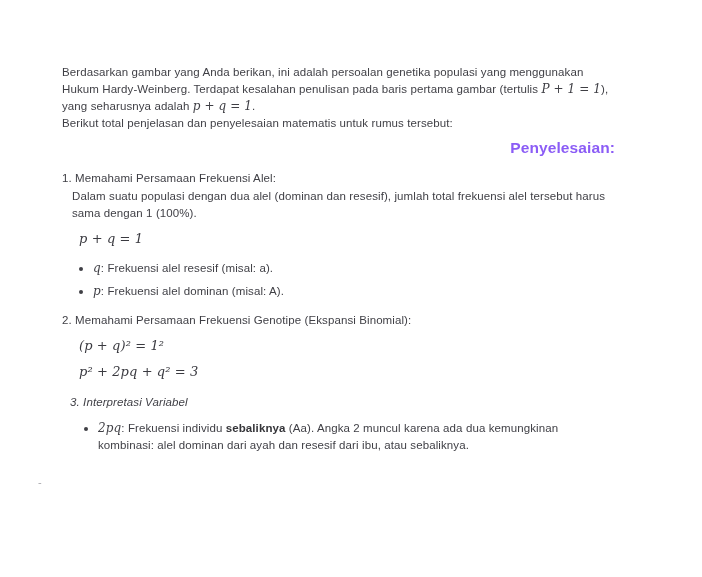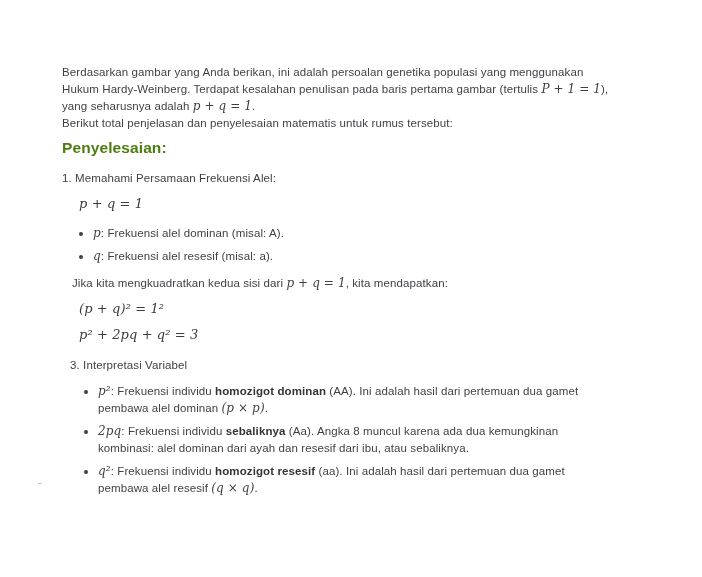--- a/index.html
+++ b/index.html
@@ -19,22 +19,23 @@
     line-height: 17px;
     letter-spacing: 0.1px;
     word-break: break-word;
   }
   .para { margin: 0; }
   .heading {
     margin: 6px 0 9px;
     font-size: 15.5px;
     line-height: 20px;
     font-weight: 700;
-    color: #4d7c0f;
+    color: #8b5cf6;
     letter-spacing: 0.1px;
+    text-align: right;
   }
   .item-title { margin: 12px 0 1px; }
   .item-body { margin: 0 0 0 10px; }
   .math {
     font-family: "DejaVu Serif", serif;
     font-style: italic;
     font-size: 12px;
   }
   .formula {
     font-family: "DejaVu Serif", serif;
@@ -57,59 +58,58 @@
   }
   .bullets li::before {
     content: "";
     position: absolute;
     left: 0; top: 6.5px;
     width: 4px; height: 4px;
     border-radius: 50%;
     background: #3f3f45;
   }
   .lvl2 { margin-left: 5px; }
-  .sec3-title { margin: 13px 0 9px 8px; }
+  .sec3-title { margin: 13px 0 9px 8px; font-style: italic; }
   b, .bold { font-weight: 700; color: #353539; }
   .stray-dash {
     position: absolute;
     left: 38px; top: 476px;
     color: #a9a9ad;
     font-size: 11px;
   }
 </style>
 </head>
 <body>
 
 <div class="content">
 
   <p class="para"><span>Berdasarkan gambar yang Anda berikan, ini adalah persoalan genetika populasi yang menggunakan Hukum Hardy-Weinberg. Terdapat kesalahan penulisan pada baris pertama gambar (tertulis </span><span class="math">P + 1 = 1</span><span>), yang seharusnya adalah </span><span class="math">p + q = 1</span><span>.</span></p>
 
   <p class="para">Berikut total penjelasan dan penyelesaian matematis untuk rumus tersebut:</p>
 
   <h2 class="heading">Penyelesaian:</h2>
 
   <p class="item-title">1. Memahami Persamaan Frekuensi Alel:</p>
+  <p class="item-body">Dalam suatu populasi dengan dua alel (dominan dan resesif), jumlah total frekuensi alel tersebut harus sama dengan 1 (100%).</p>
 
   <div class="formula">p + q = 1</div>
 
   <ul class="bullets lvl1">
+    <li><span class="math">q</span><span>: Frekuensi alel resesif (misal: a).</span></li>
     <li><span class="math">p</span><span>: Frekuensi alel dominan (misal: A).</span></li>
-    <li><span class="math">q</span><span>: Frekuensi alel resesif (misal: a).</span></li>
   </ul>
 
-  <p class="item-body"><span>Jika kita mengkuadratkan kedua sisi dari </span><span class="math">p + q = 1</span><span>, kita mendapatkan:</span></p>
+  <p class="item-title">2. Memahami Persamaan Frekuensi Genotipe (Ekspansi Binomial):</p>
 
   <div class="formula indent2">(p + q)² = 1²</div>
   <div class="formula">p² + 2pq + q² = 3</div>
 
   <p class="item-title sec3-title">3. Interpretasi Variabel</p>
 
   <ul class="bullets lvl2">
-    <li><span class="math">p²</span><span>: Frekuensi individu </span><b>homozigot dominan</b><span> (AA). Ini adalah hasil dari pertemuan dua gamet pembawa alel dominan </span><span class="math">(p × p)</span><span>.</span></li>
 
-    <li><span class="math">2pq</span><span>: Frekuensi individu </span><b>sebaliknya</b><span> (Aa). Angka 8 muncul karena ada dua kemungkinan kombinasi: alel dominan dari ayah dan resesif dari ibu, atau sebaliknya.</span></li>
+    <li><span class="math">2pq</span><span>: Frekuensi individu </span><b>sebaliknya</b><span> (Aa). Angka 2 muncul karena ada dua kemungkinan kombinasi: alel dominan dari ayah dan resesif dari ibu, atau sebaliknya.</span></li>
 
-    <li><span class="math">q²</span><span>: Frekuensi individu </span><b>homozigot resesif</b><span> (aa). Ini adalah hasil dari pertemuan dua gamet pembawa alel resesif </span><span class="math">(q × q)</span><span>.</span></li>
   </ul>
 
 </div>
 
 <div class="stray-dash">-</div>
 
 </body></html>

